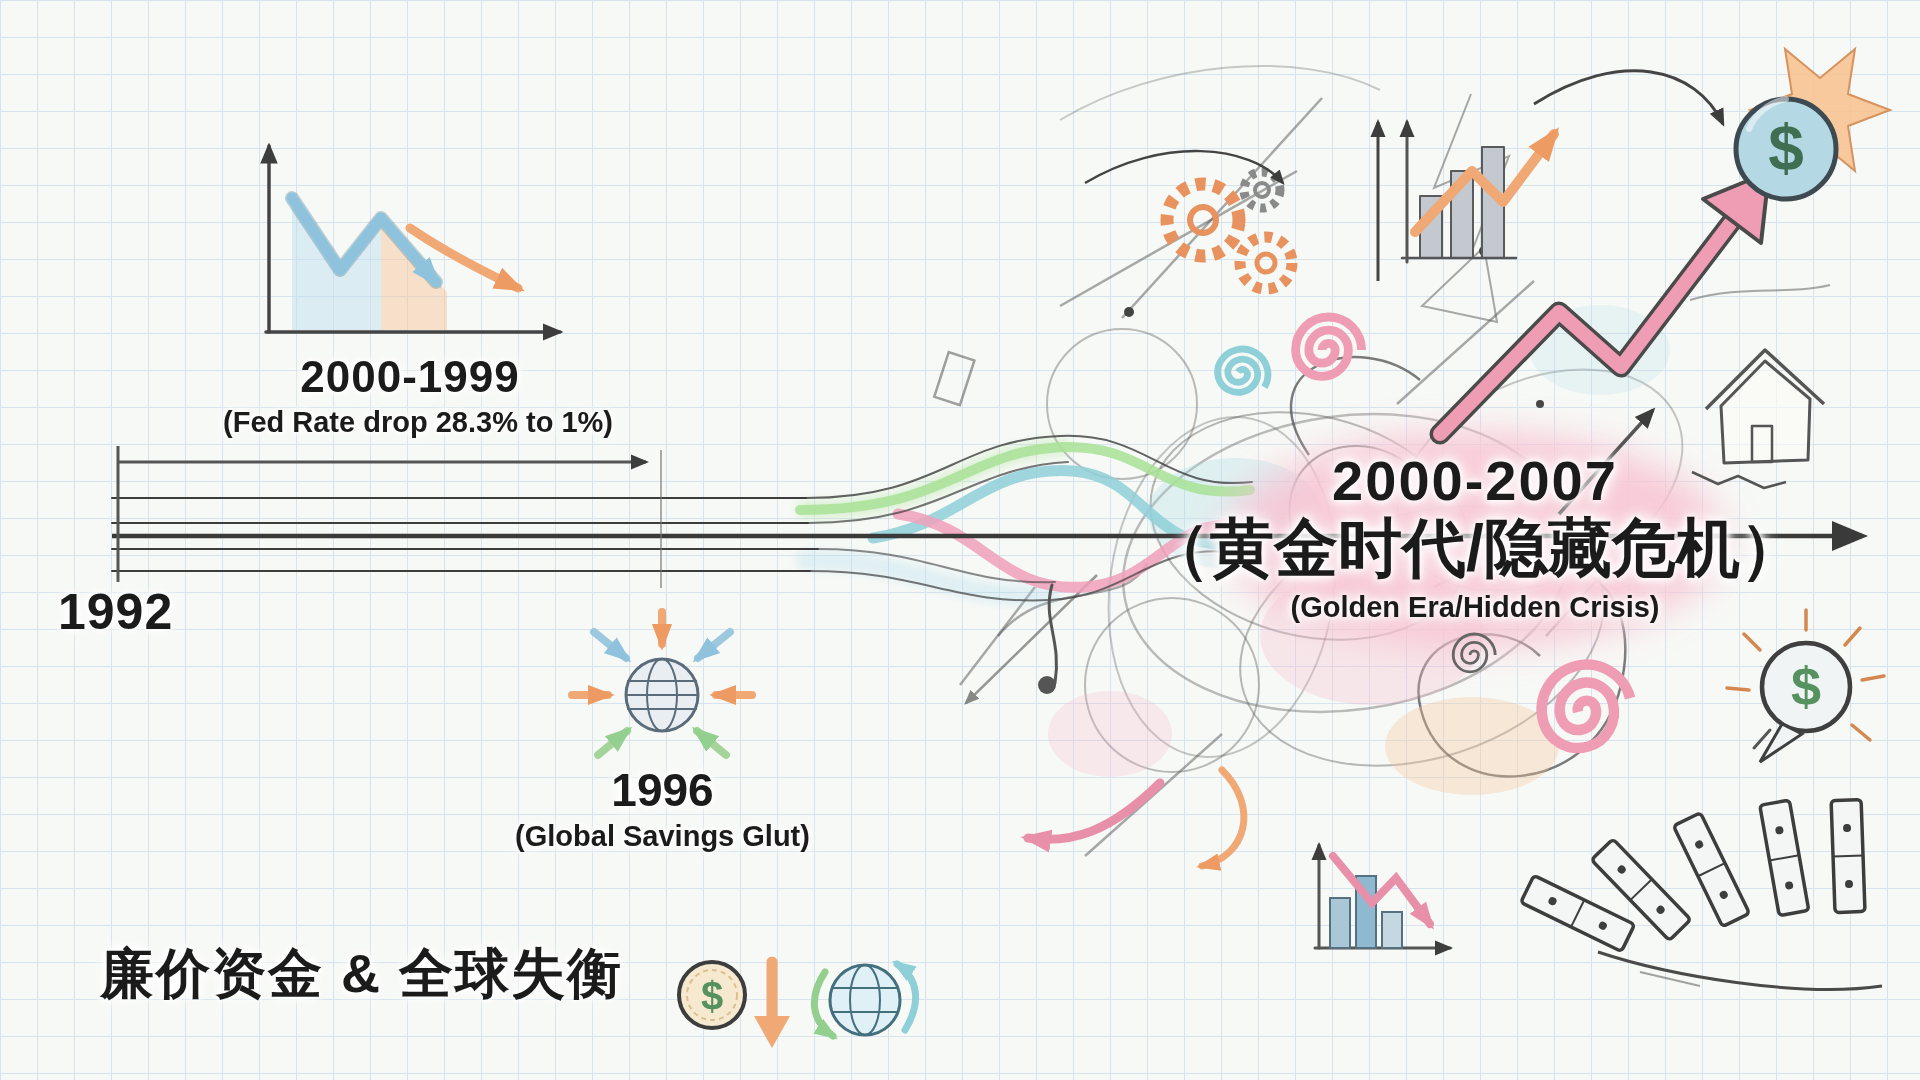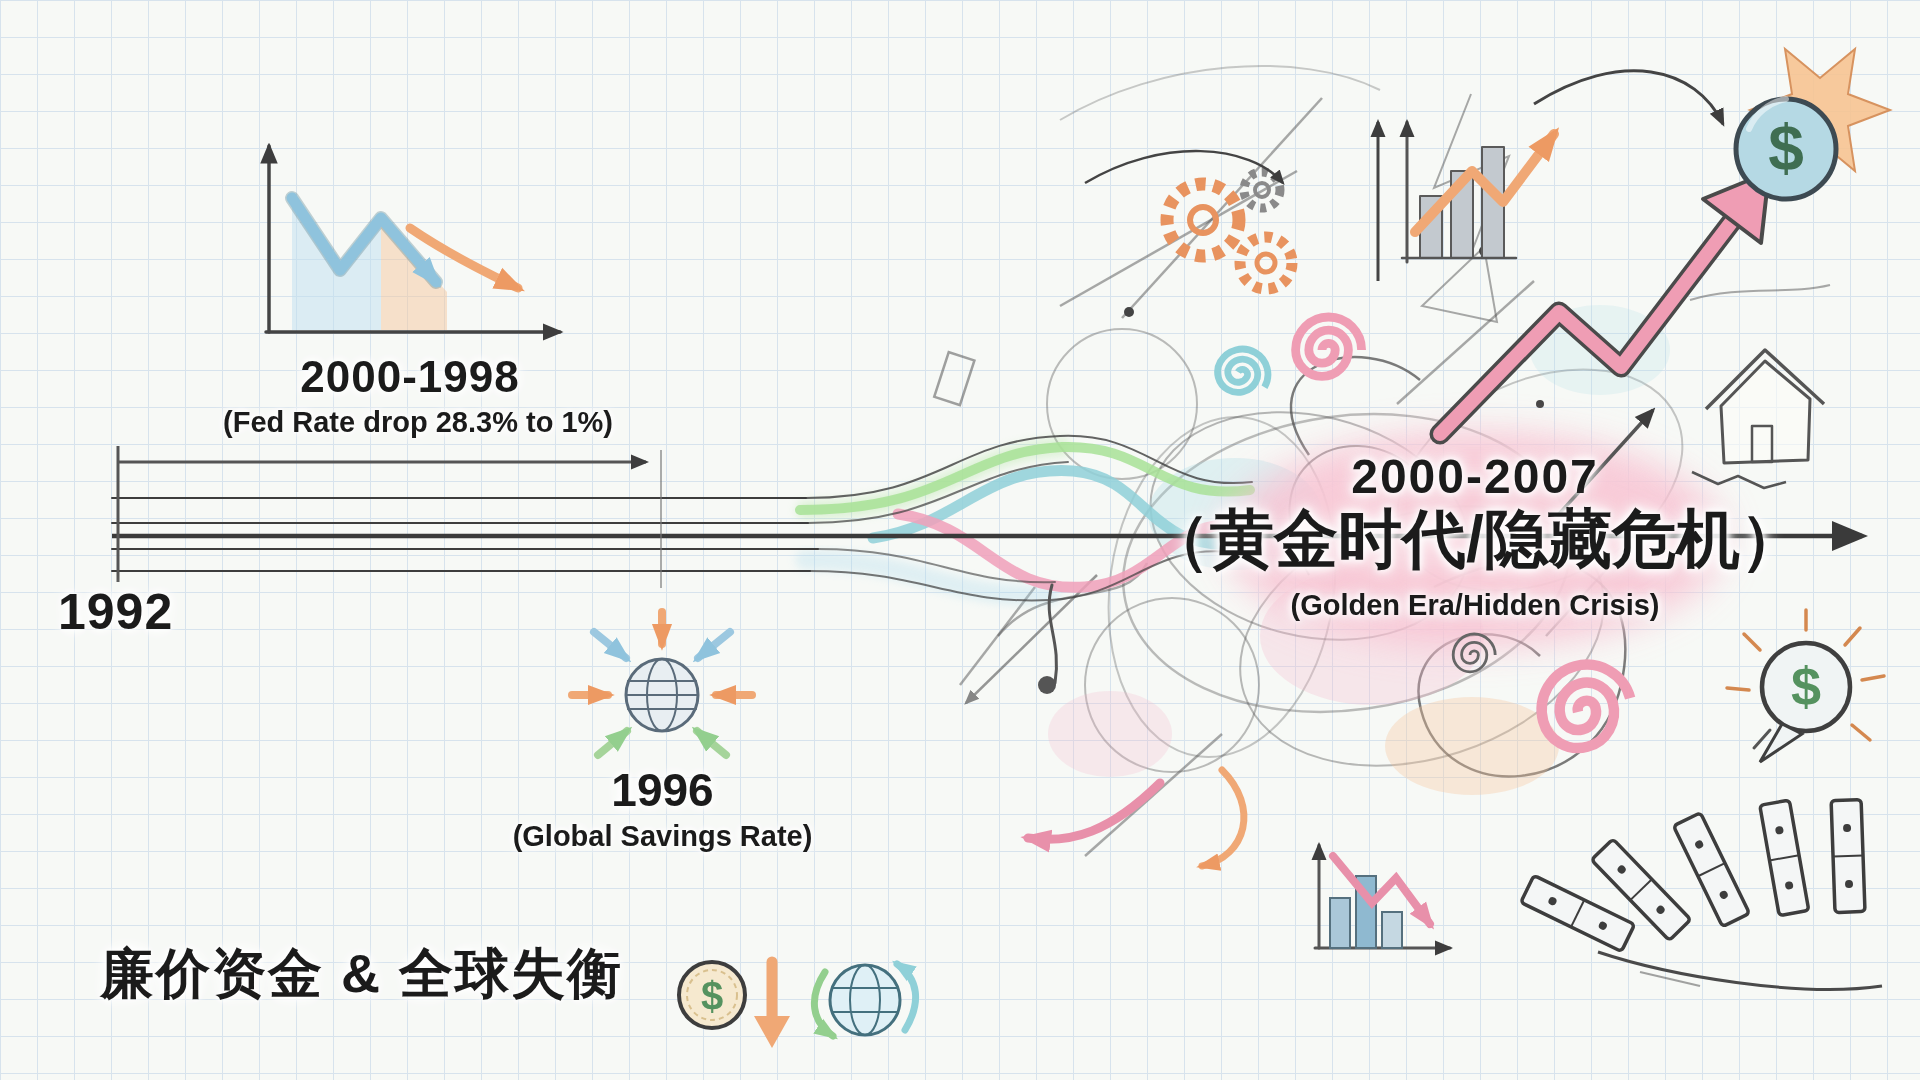--- a/index.html
+++ b/index.html
@@ -15,23 +15,23 @@
   }
   svg.scene{position:absolute;left:0;top:0;z-index:1}
   .txt{position:absolute;z-index:3;color:#1b1b1b}
   .halo{text-shadow:0 0 6px #fff,0 0 10px #fff,0 0 16px #fff,0 0 20px #fff}
   .fed-years{left:245px;top:352px;width:330px;font-size:44px;font-weight:bold;text-align:center;letter-spacing:1px}
   .fed-caption{left:213px;top:406px;width:410px;font-size:29px;font-weight:600;text-align:center}
   .year-2000{left:58px;top:583px;font-size:50px;font-weight:bold;letter-spacing:1px}
   .glut-year{left:570px;top:763px;width:185px;font-size:46px;font-weight:bold;text-align:center}
   .glut-caption{left:460px;top:820px;width:405px;font-size:29px;font-weight:600;text-align:center}
   .era{left:1120px;top:450px;width:710px;text-align:center;line-height:1.12}
-  .era .years{font-size:48px;font-weight:bold;letter-spacing:2px}
+  .era .years{font-size:56px;font-weight:bold;letter-spacing:2px}
   .era .zh{font-size:64px;font-weight:bold}
-  .era .en{font-size:29px;font-weight:600;margin-top:14px}
+  .era .en{font-size:29px;font-weight:600;margin-top:7px}
   .footer-zh{left:100px;top:938px;font-size:54px;font-weight:bold;letter-spacing:2px}
   svg text{font-family:"Liberation Sans",sans-serif;font-weight:bold}
 </style>
 </head>
 <body>
 
 <div class="stage">
 
 <svg class="scene" width="1920" height="1080" viewBox="0 0 1920 1080">
   <defs>
@@ -284,25 +284,25 @@
   </g>
   <g fill="none" stroke-linecap="round">
     <circle cx="865" cy="1000" r="35" fill="#dff0f6" stroke="#44707e" stroke-width="3"></circle>
     <ellipse cx="865" cy="1000" rx="15" ry="35" stroke="#44707e" stroke-width="2"></ellipse>
     <path d="M832,988 L898,988 M832,1012 L898,1012" stroke="#44707e" stroke-width="2"></path>
     <path d="M825,972 C808,998 812,1022 833,1036" stroke="#93cf8e" stroke-width="7" marker-end="url(#mg)"></path>
     <path d="M905,1030 C922,1002 918,978 897,964" stroke="#8fd0d8" stroke-width="7" marker-end="url(#mt)"></path>
   </g>
 </svg>
 
-<div class="txt fed-years halo">2000-1998</div>
+<div class="txt fed-years halo">2000-1999</div>
 <div class="txt fed-caption halo">(Fed Rate drop 28.3% to 1%)</div>
 <div class="txt year-2000 halo">1992</div>
 <div class="txt glut-year halo">1996</div>
-<div class="txt glut-caption halo">(Global Savings Rate)</div>
+<div class="txt glut-caption halo">(Global Savings Glut)</div>
 
 <div class="txt era">
   <div class="years halo">2000-2007</div>
   <div class="zh halo">（黄金时代/隐藏危机）</div>
   <div class="en halo">(Golden Era/Hidden Crisis)</div>
 </div>
 
 <div class="txt footer-zh halo">廉价资金 &amp; 全球失衡</div>
 
 </div>

